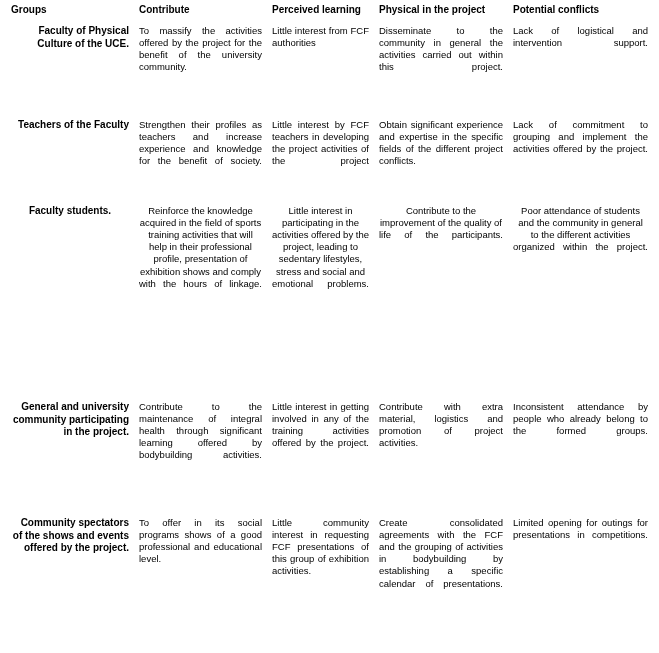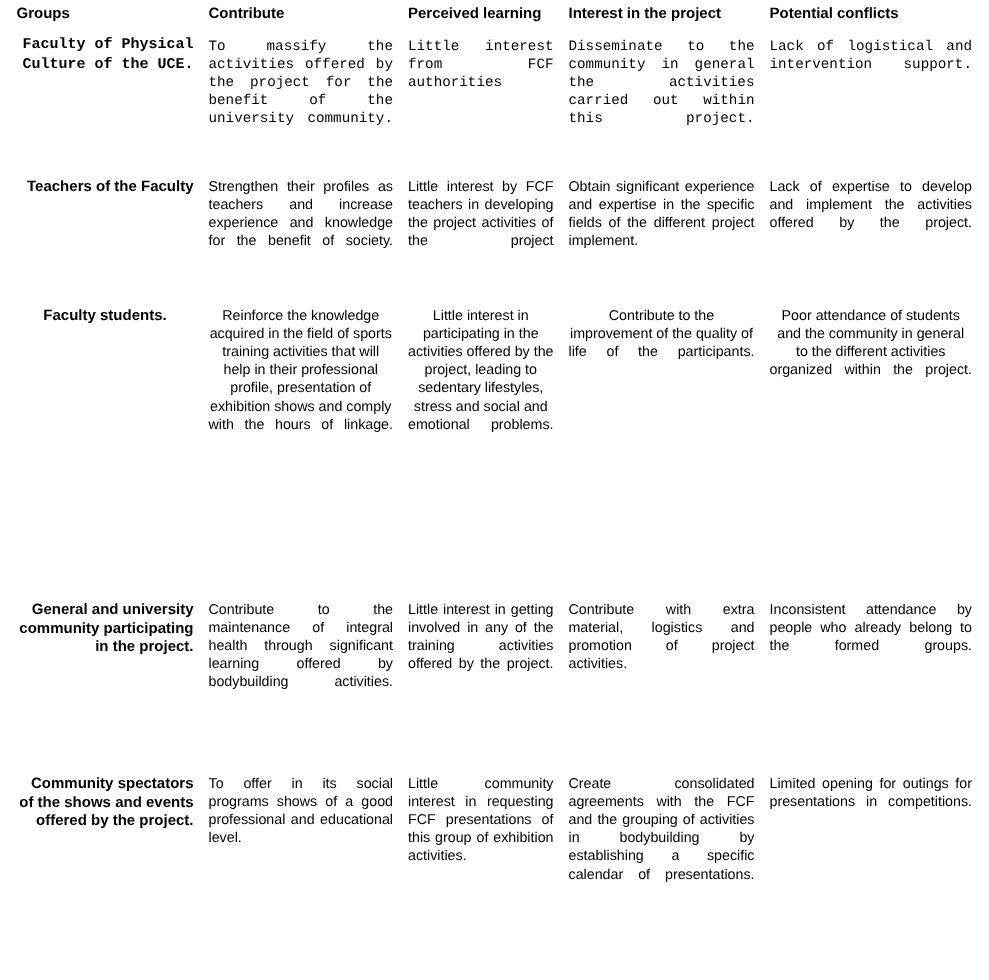--- a/index.html
+++ b/index.html
@@ -60,21 +60,21 @@
   td.body {
     text-align: justify;
     text-align-last: justify;
     hyphens: none;
   }
   td.body.lastleft {
     text-align: justify;
     margin-top: 32px;
   }
   
-  tr.r0 td { height: 86px; font-family: Liberation Mono, monospace; }
+  tr.r0 td { height: 86px; }
   tr.r1 td { height: 78px; }
   tr.r2 td { height: 188px; text-align: center; }
   tr.r3 td { height: 108px; }
   tr.r4 td { height: 120px; }
 </style>
 </head>
 <body>
 
 <div class="page">
   <table class="matrix">
@@ -83,38 +83,38 @@
         <col class="c1">
         <col class="c2">
         <col class="c3">
         <col class="c4">
     </colgroup>
     <thead>
       <tr class="rule-top rule-bottom">
         <th>Groups</th>
         <th>Contribute</th>
         <th>Perceived learning</th>
-        <th>Interest in the project</th>
+        <th>Physical in the project</th>
         <th>Potential conflicts</th>
       </tr>
     </thead>
     <tbody>
       <tr class="r0">
         <td class="group">Faculty of Physical Culture of the UCE.</td>
         <td class="body">To massify the activities offered by the project for the benefit of the university community.</td>
         <td class="body">Little interest from FCF authorities</td>
         <td class="body">Disseminate to the community in general the activities carried out within this project.</td>
         <td class="body lastleft">Lack of logistical and intervention support.</td>
       </tr>
       <tr class="r1 rule-thin">
         <td class="group">Teachers of the Faculty</td>
         <td class="body">Strengthen their profiles as teachers and increase experience and knowledge for the benefit of society.</td>
         <td class="body">Little interest by FCF teachers in developing the project activities of the project</td>
-        <td class="body">Obtain significant experience and expertise in the specific fields of the different project implement.</td>
-        <td class="body">Lack of expertise to develop and implement the activities offered by the project.</td>
+        <td class="body">Obtain significant experience and expertise in the specific fields of the different project conflicts.</td>
+        <td class="body">Lack of commitment to grouping and implement the activities offered by the project.</td>
       </tr>
       <tr class="r2 rule-thin">
         <td class="group">Faculty students.</td>
         <td class="body">Reinforce the knowledge acquired in the field of sports training activities that will help in their professional profile, presentation of exhibition shows and comply with the hours of linkage.</td>
         <td class="body">Little interest in participating in the activities offered by the project, leading to sedentary lifestyles, stress and social and emotional problems.</td>
         <td class="body">Contribute to the improvement of the quality of life of the participants.</td>
         <td class="body">Poor attendance of students and the community in general to the different activities organized within the project.</td>
       </tr>
       <tr class="r3 rule-thin">
         <td class="group">General and university community participating in the project.</td>

